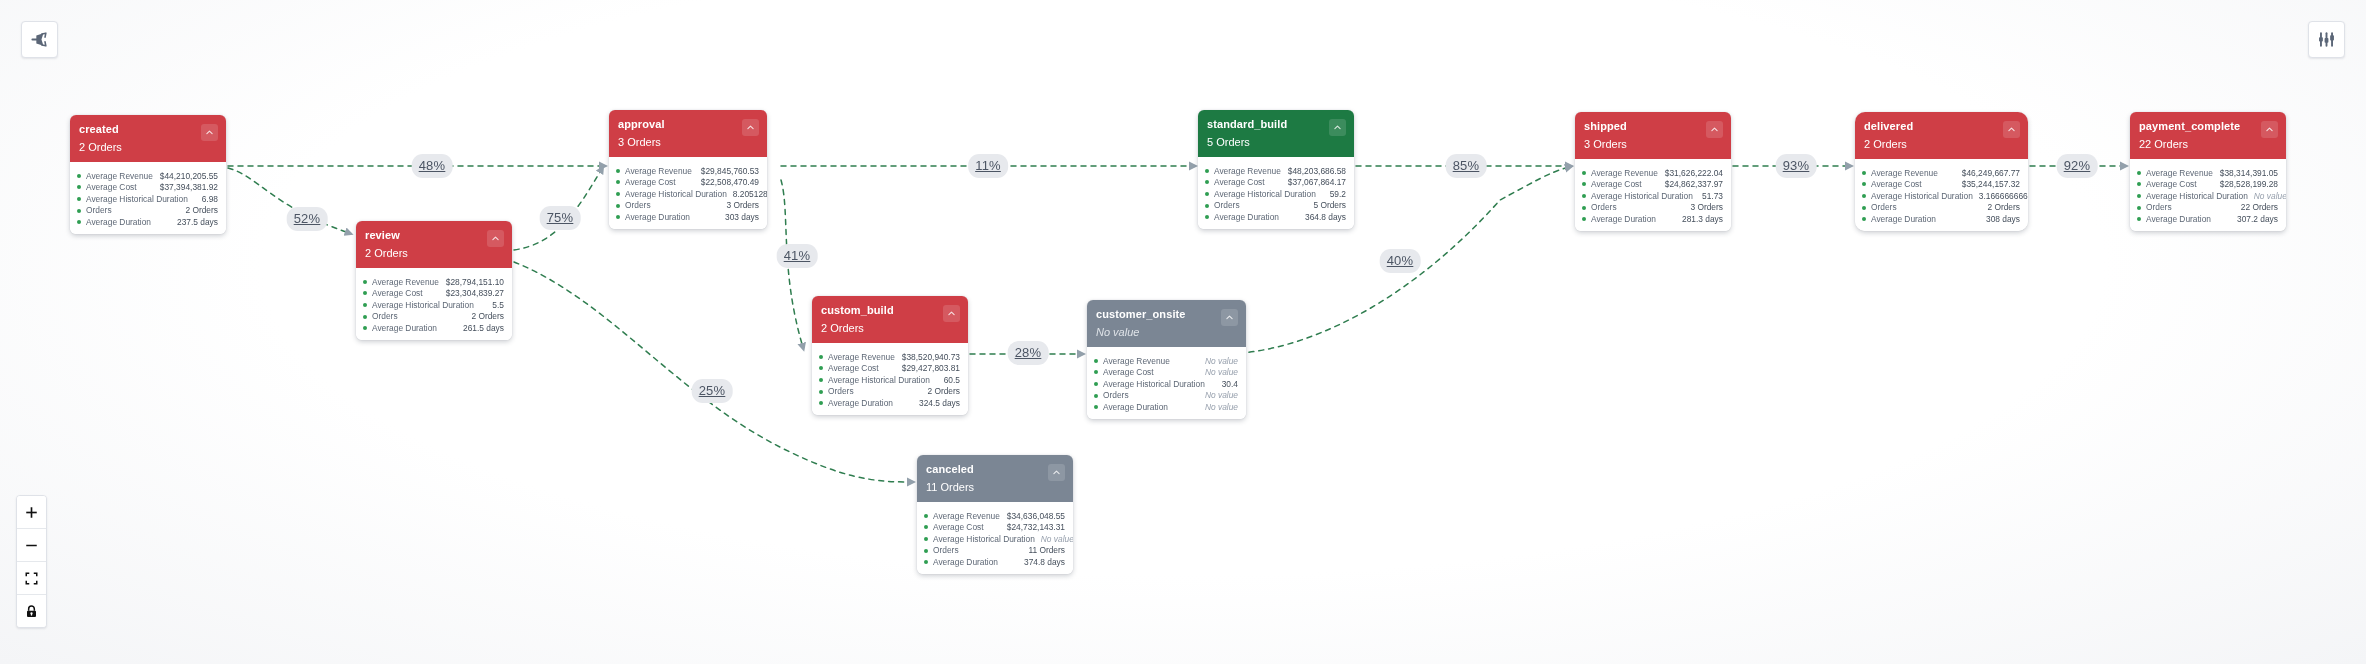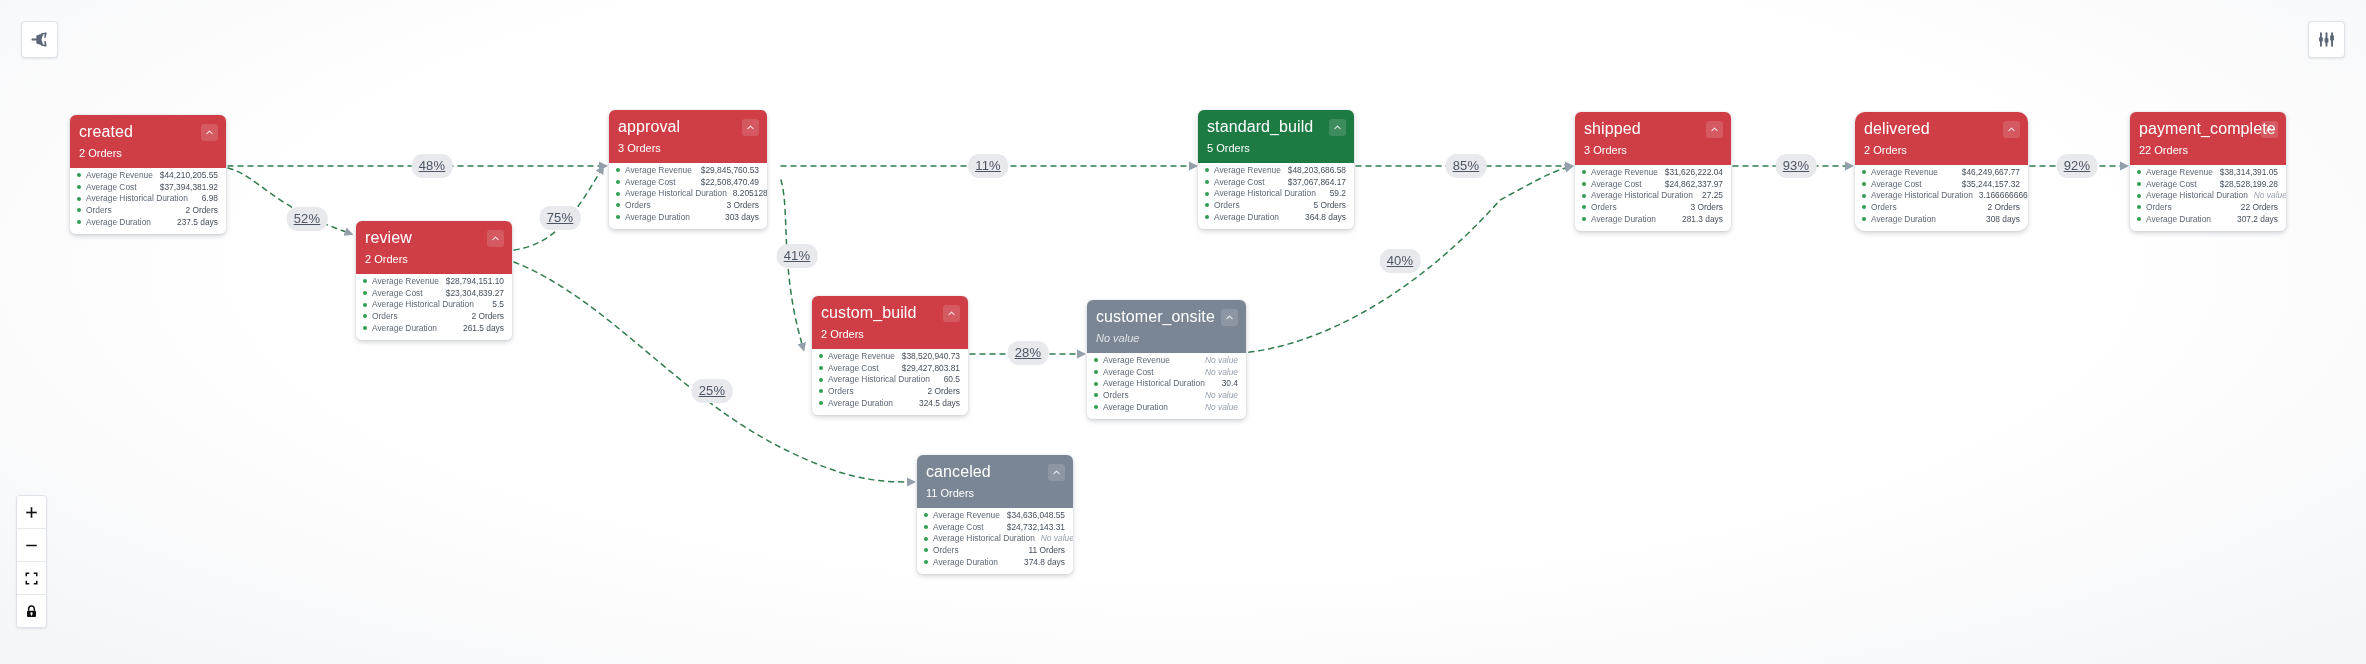--- a/index.html
+++ b/index.html
@@ -61,22 +61,22 @@
   .node-head {
     padding: 8px 9px 9px;
     position: relative;
     color: #ffffff;
   }
   .node-head.red   { background: #cf3e46; }
   .node-head.green { background: #1d7a43; }
   .node-head.grey  { background: #7b8694; }
 
   .node-title {
-    font-size: 16px;
-    font-weight: normal;
+    font-size: 11px;
+    font-weight: bold;
     line-height: 1.1;
     margin: 0 0 7px 0;
     letter-spacing: .1px;
   }
   .node-sub {
     font-size: 11px;
     line-height: 1;
     margin: 0;
   }
   .node-sub.novalue {
@@ -92,21 +92,21 @@
     height: 17px;
     border-radius: 3px;
     background: rgba(255,255,255,.14);
     display: flex;
     align-items: center;
     justify-content: center;
   }
   .collapse-btn svg { display: block; }
 
   .node-body {
-    padding: 2px 8px 6px 7px;
+    padding: 8px 8px 6px 7px;
     background: #ffffff;
   }
   .metric {
     display: flex;
     align-items: center;
     line-height: 1;
     padding: 1.6px 0;
   }
   .dot {
     width: 4px;
@@ -512,21 +512,21 @@
             <span class="m-value">$31,626,222.04</span>
           </div>
           <div class="metric">
             <span class="dot"></span>
             <span class="m-label">Average Cost</span>
             <span class="m-value">$24,862,337.97</span>
           </div>
           <div class="metric">
             <span class="dot"></span>
             <span class="m-label">Average Historical Duration</span>
-            <span class="m-value">27.25</span>
+            <span class="m-value">51.73</span>
           </div>
           <div class="metric">
             <span class="dot"></span>
             <span class="m-label">Orders</span>
             <span class="m-value">3 Orders</span>
           </div>
           <div class="metric">
             <span class="dot"></span>
             <span class="m-label">Average Duration</span>
             <span class="m-value">281.3 days</span>

